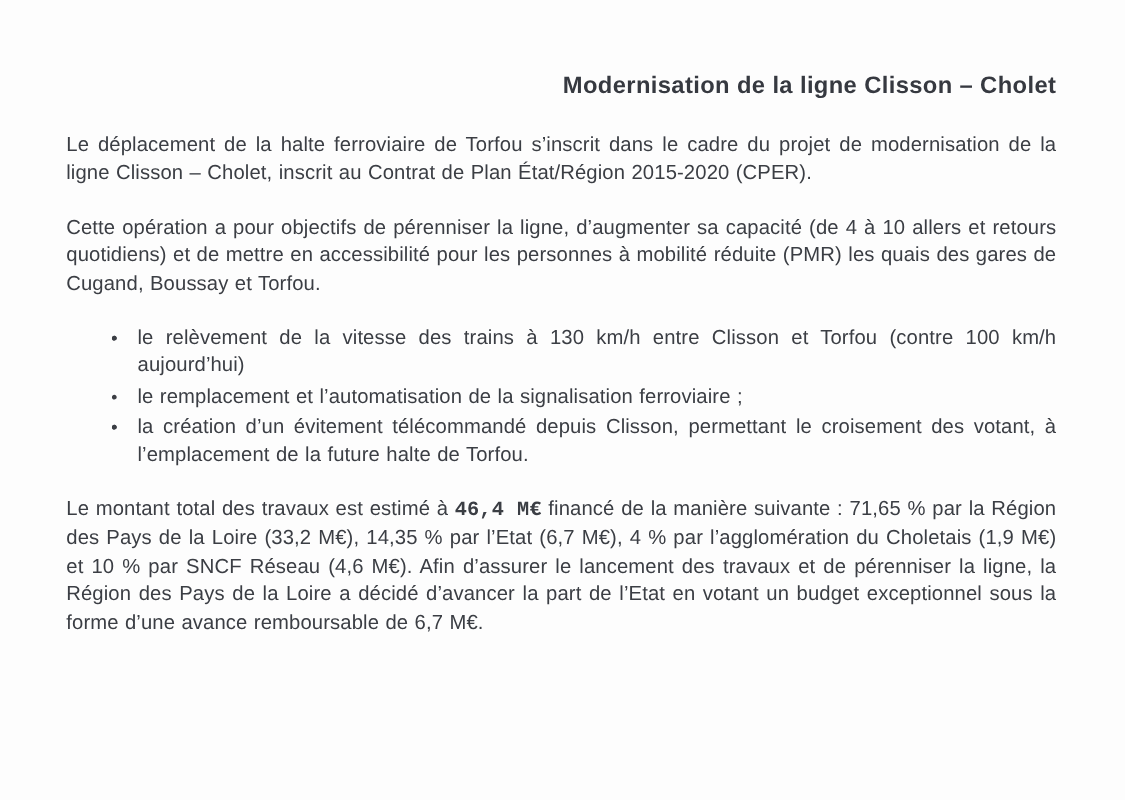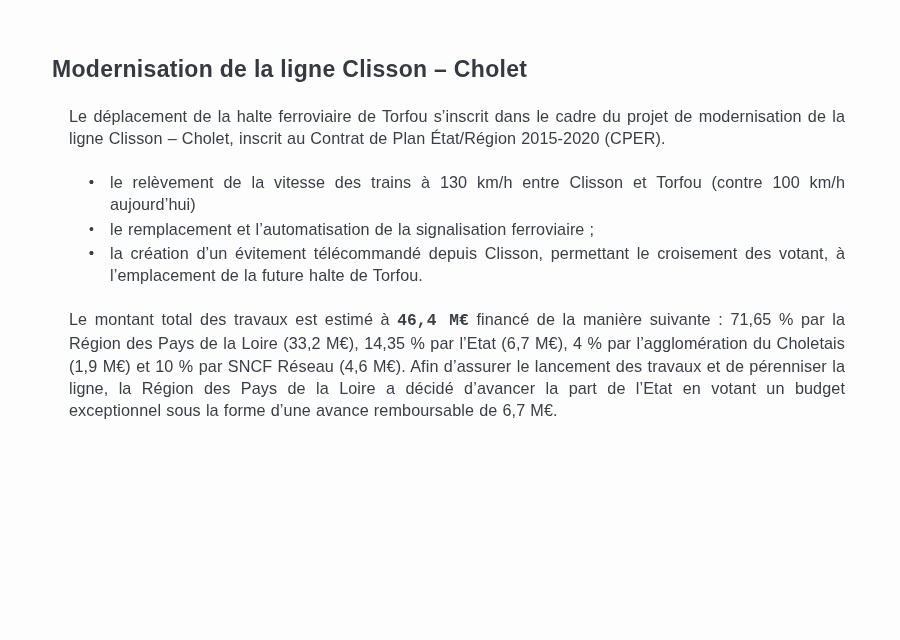--- a/index.html
+++ b/index.html
@@ -16,32 +16,32 @@
     font-family: "Liberation Sans", "DejaVu Sans", sans-serif;
     color: #3b3e44;
     box-sizing: border-box;
   }
   .content {
     box-sizing: border-box;
     padding: 56px 55px 0 52px;
     width: 100%;
   }
   h1.doc-title {
-    font-size: 23px;
+    font-size: 19px;
     line-height: 26px;
     font-weight: 700;
     letter-spacing: 0.3px;
     color: #363940;
     margin: 0 0 23px 0;
-    text-align: left;
+    text-align: right;
   }
   p.body-par {
     font-size: 16.2px;
     line-height: 22.4px;
-    margin: 0 0 21px 17px;
+    margin: 0 0 21px 1px;
     text-align: justify;
     letter-spacing: 0.1px;
     word-spacing: 0.5px;
   }
   ul.doc-list {
     list-style: none;
     margin: 2px 0 21px 0;
     padding: 0;
   }
   ul.doc-list li {
@@ -68,20 +68,21 @@
 </head>
 <body>
 
 <div class="page">
   <div class="content">
 
     <h1 class="doc-title">Modernisation de la ligne Clisson – Cholet</h1>
 
     <p class="body-par">Le déplacement de la halte ferroviaire de Torfou s’inscrit dans le cadre du projet de modernisation de la ligne Clisson – Cholet, inscrit au Contrat de Plan État/Région 2015-2020 (CPER).</p>
 
+    <p class="body-par">Cette opération a pour objectifs de pérenniser la ligne, d’augmenter sa capacité (de 4 à 10 allers et retours quotidiens) et de mettre en accessibilité pour les personnes à mobilité réduite (PMR) les quais des gares de Cugand, Boussay et Torfou.</p>
 
 
     <ul class="doc-list">
       <li>
         <span class="bullet">•</span>
       </li>
       <li>
         <span class="bullet">•</span>
         <span>le relèvement de la vitesse des trains à 130 km/h entre Clisson et Torfou (contre 100 km/h aujourd’hui)</span>
       </li>

